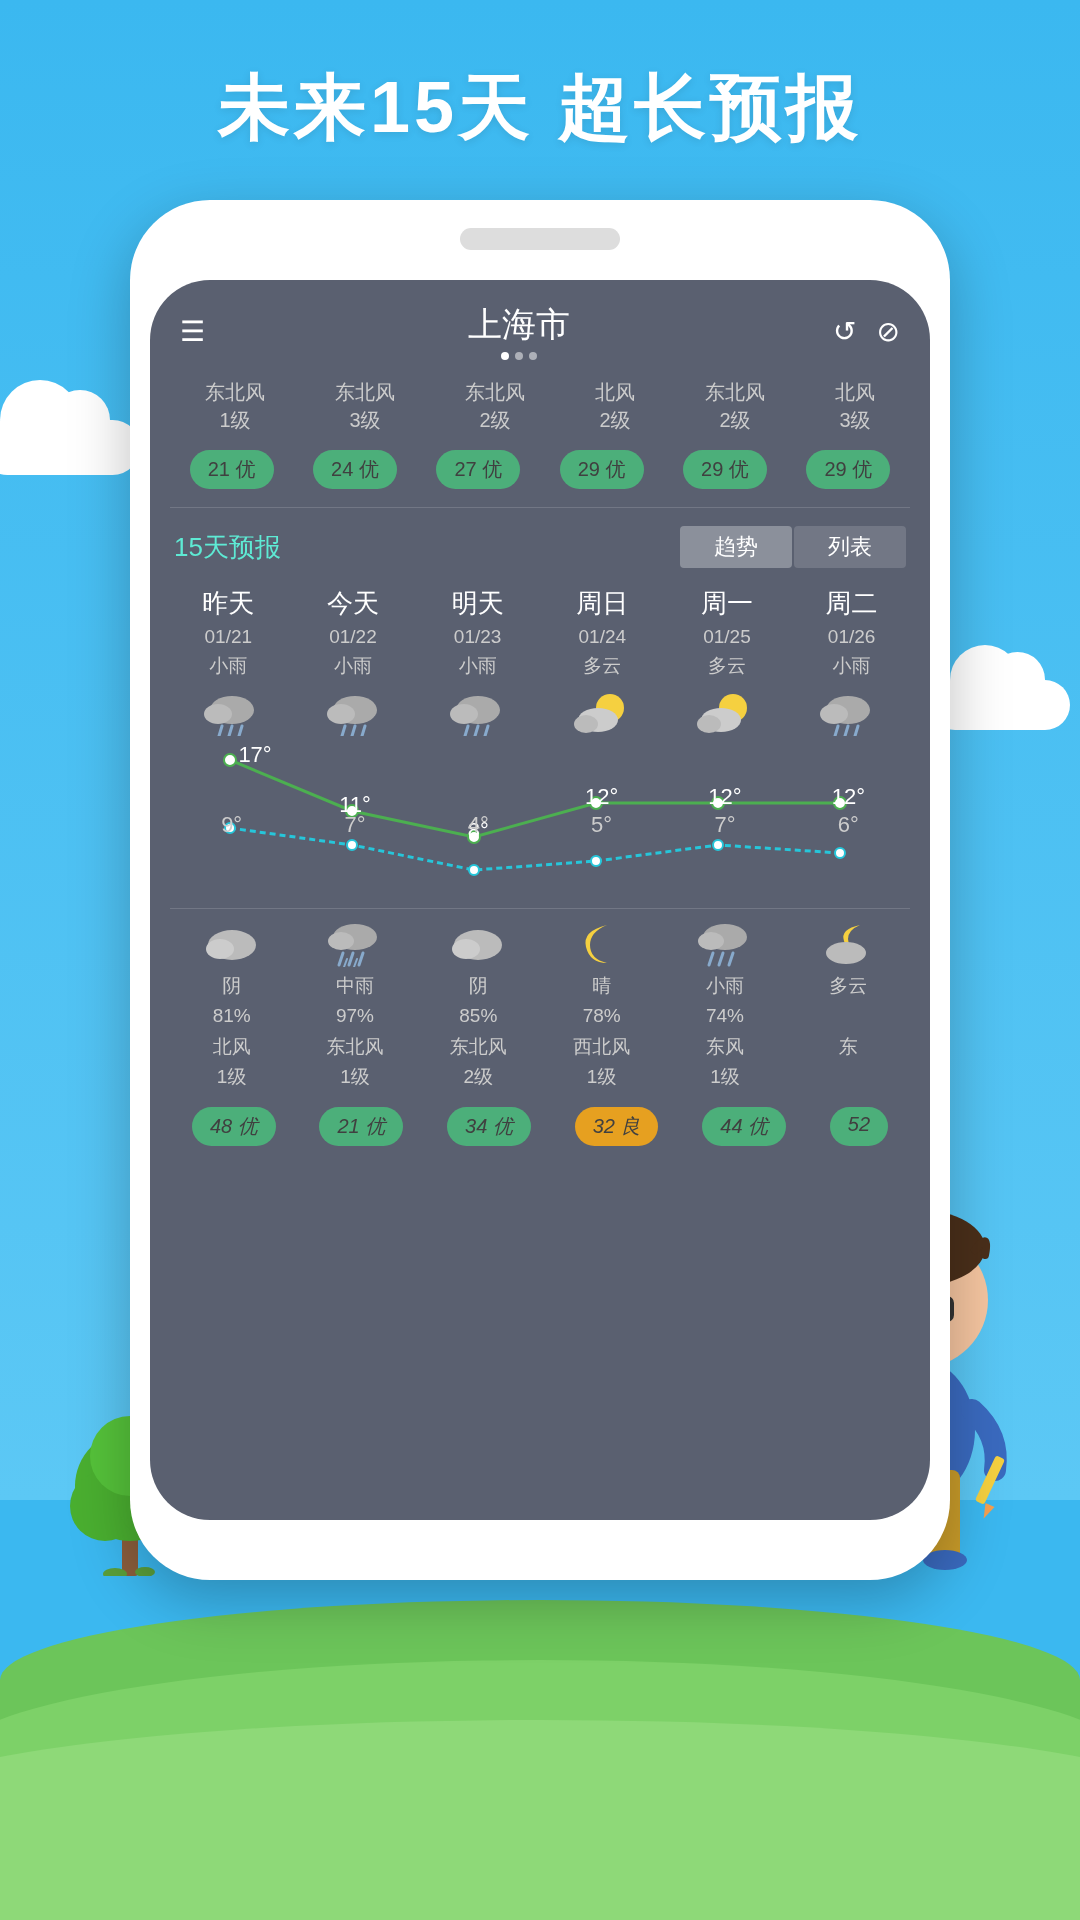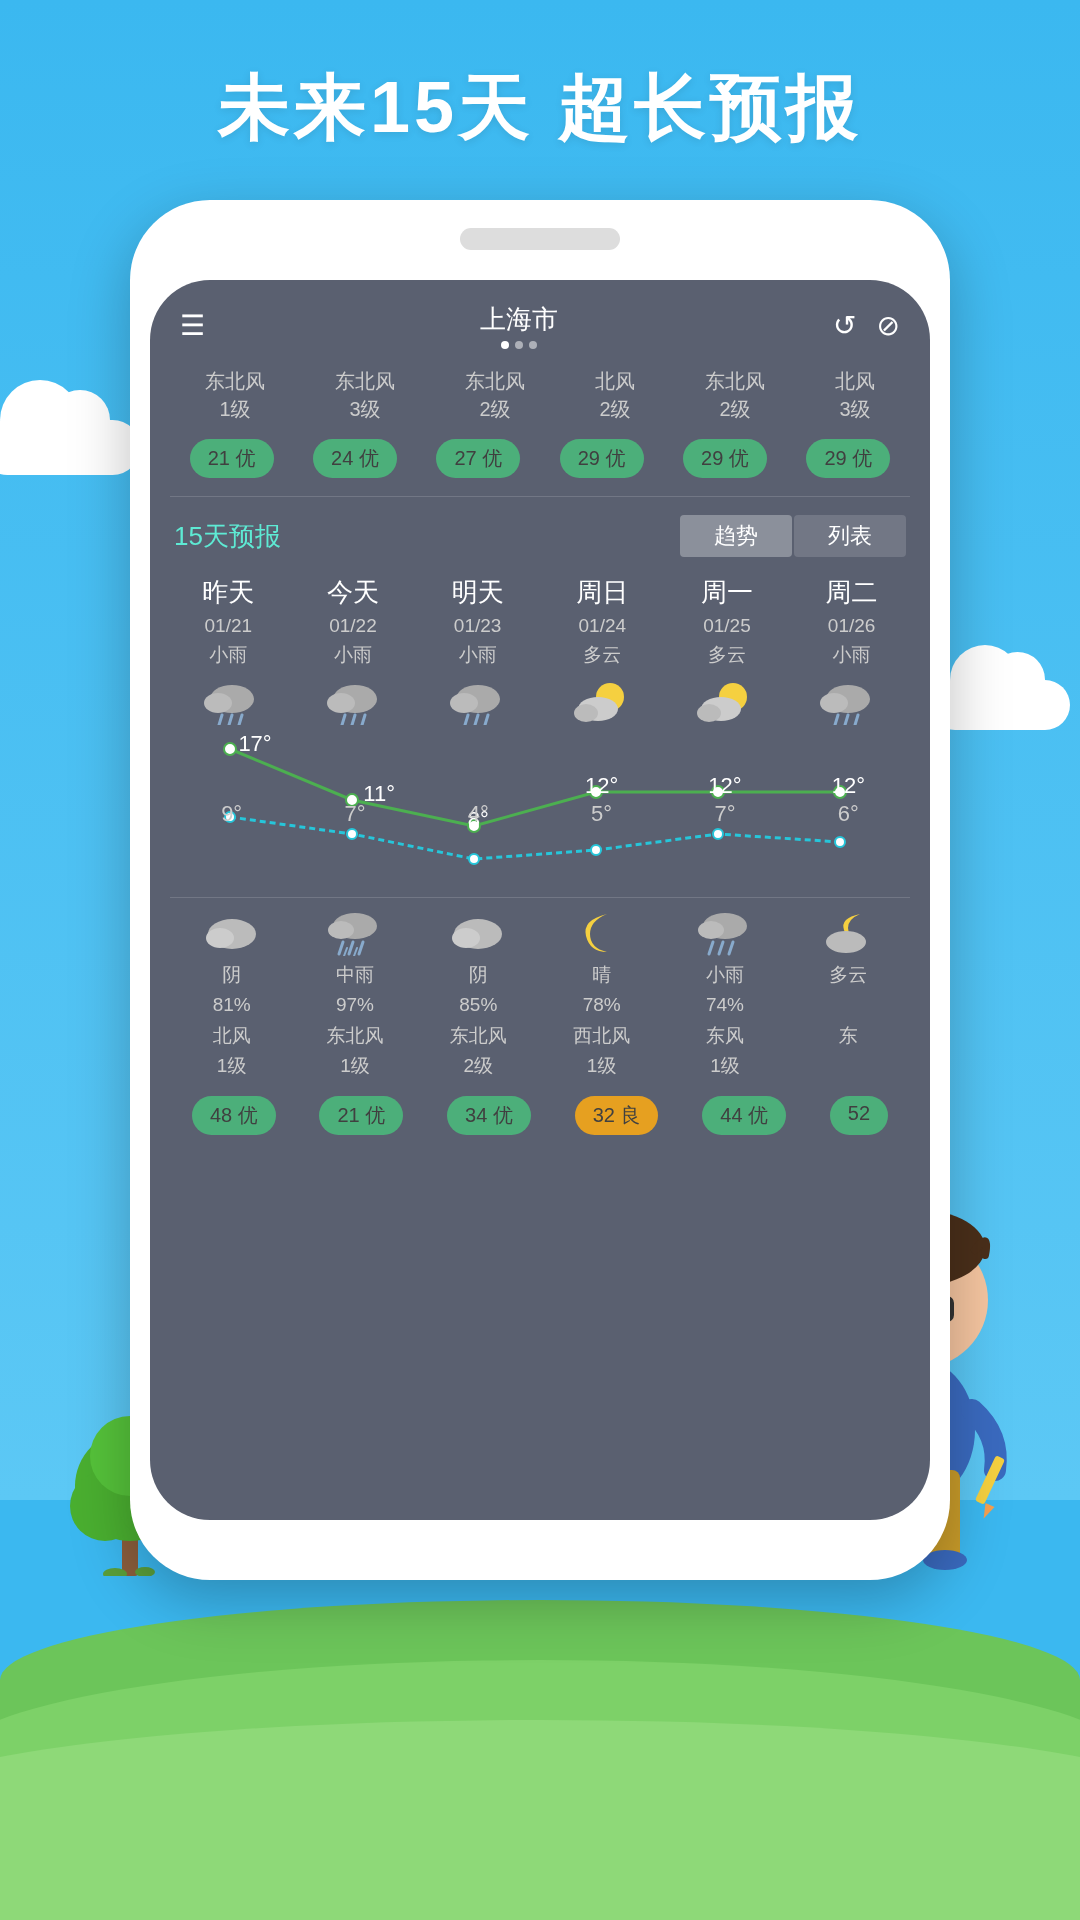--- a/index.html
+++ b/index.html
@@ -146,21 +146,21 @@
       color: white;
     }
 
     .header-icon {
       font-size: 28px;
       color: white;
       cursor: pointer;
     }
 
     .header-city {
-      font-size: 26px;
+      font-size: 34px;
       color: white;
       text-align: center;
     }
 
     .header-dots {
       display: flex;
       justify-content: center;
       gap: 6px;
       margin-top: 4px;
     }
@@ -294,20 +294,21 @@
       font-size: 19px;
       line-height: 1.6;
       min-width: 100px;
     }
 
     
     .bottom-aqi-row {
       display: flex;
       justify-content: space-around;
       padding: 10px 20px 16px;
+      font-style: italic;
     }
 
     
     .tree {
       position: absolute;
       bottom: 340px;
       left: 70px;
     }
 
     
@@ -533,21 +534,21 @@
         <circle cx="182" cy="105" r="5" fill="white" stroke="#26C6DA" stroke-width="2"></circle>
         <circle cx="304" cy="130" r="5" fill="white" stroke="#26C6DA" stroke-width="2"></circle>
         <circle cx="426" cy="121" r="5" fill="white" stroke="#26C6DA" stroke-width="2"></circle>
         <circle cx="548" cy="105" r="5" fill="white" stroke="#26C6DA" stroke-width="2"></circle>
         <circle cx="670" cy="113" r="5" fill="white" stroke="#26C6DA" stroke-width="2"></circle>
       </svg>
 
       
       <div style="position:absolute; top:0; left:0; right:0; display:flex; justify-content:space-around; padding: 0 0px;">
         <span style="color:white;font-size:22px;min-width:80px;text-align:right;margin-top:2px">17°</span>
-        <span style="color:white;font-size:22px;min-width:80px;text-align:right;margin-top:52px">11°</span>
+        <span style="color:white;font-size:22px;min-width:80px;text-align:center;margin-top:52px">11°</span>
         <span style="color:white;font-size:22px;min-width:80px;text-align:center;margin-top:78px">8°</span>
         <span style="color:white;font-size:22px;min-width:80px;text-align:center;margin-top:44px">12°</span>
         <span style="color:white;font-size:22px;min-width:80px;text-align:center;margin-top:44px">12°</span>
         <span style="color:white;font-size:22px;min-width:80px;text-align:center;margin-top:44px">12°</span>
       </div>
 
       
       <div style="position:absolute; bottom:0; left:0; right:0; display:flex; justify-content:space-around; padding: 0 0px;">
         <span style="color:#ccc;font-size:22px;min-width:80px;text-align:center;margin-bottom:62px">9°</span>
         <span style="color:#ccc;font-size:22px;min-width:80px;text-align:center;margin-bottom:46px">7°</span>

